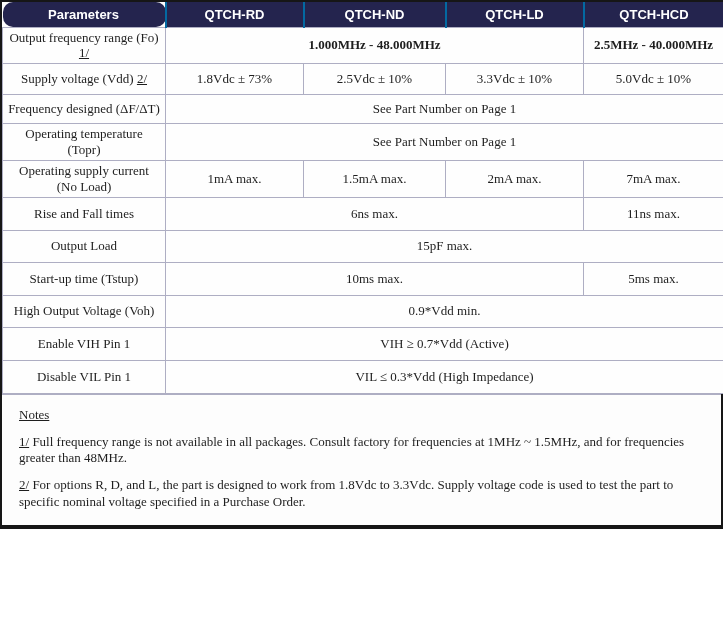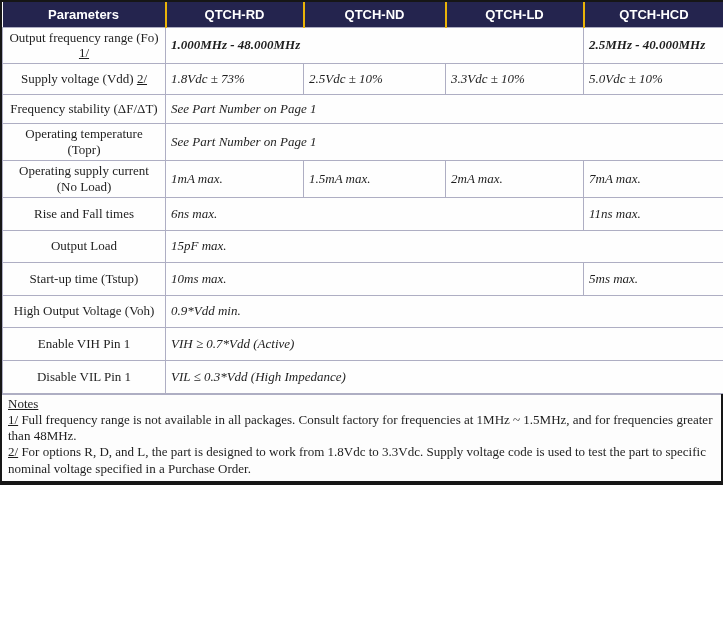--- a/index.html
+++ b/index.html
@@ -28,50 +28,50 @@
     width: 100%;
   }
   table.spec th {
     background: var(--header-bg);
     color: var(--header-text);
     font-family: "Liberation Sans", sans-serif;
     font-weight: bold;
     font-size: 13px;
     height: 25px;
     padding: 3px 2px;
-    border-left: 2px solid #eab308;
+    border-left: 2px solid #0369a1;
     border-bottom: 1px solid var(--grid);
     text-align: center;
   }
-  table.spec th:first-child { border-left: none; }
+  table.spec th:first-child { border-left: none; border-radius: 10px; }
   table.spec td {
     border: 1px solid var(--grid);
     font-size: 13px;
     line-height: 1.22;
     padding: 2px 5px;
     background: #fefefe;
   }
   td.param {
     text-align: center;
     vertical-align: middle;
     border-radius: 8px;
   }
   td.value {
+    text-align: center;
     vertical-align: middle;
-    font-style: italic;
   }
   td.bold { font-weight: bold; }
   .note-ref { text-decoration: underline; }
   .notes {
     border-top: 1px solid var(--grid);
     padding: 1px 6px 4px 6px;
     font-size: 13px;
     line-height: 1.25;
   }
-  .notes p { margin: 0; }
+  .notes p { margin: 11px; }
   .notes-title { text-decoration: underline; }
 </style>
 </head>
 <body>
 
 <div class="sheet">
   <table class="spec">
     <colgroup>
       <col style="width:163px">
         <col style="width:138px">
@@ -95,21 +95,21 @@
         <td class="value bold">2.5MHz - 40.000MHz</td>
       </tr>
       <tr style="height:31px">
         <td class="param"><span>Supply voltage (Vdd)</span> <span class="note-ref">2/</span></td>
         <td class="value">1.8Vdc ± 73%</td>
         <td class="value">2.5Vdc ± 10%</td>
         <td class="value">3.3Vdc ± 10%</td>
         <td class="value">5.0Vdc ± 10%</td>
       </tr>
       <tr style="height:29px">
-        <td class="param">Frequency stability (ΔF/ΔT)</td>
+        <td class="param">Frequency designed (ΔF/ΔT)</td>
         <td class="value" colspan="4">See Part Number on Page 1</td>
       </tr>
       <tr style="height:34px">
         <td class="param">Operating temperature (Topr)</td>
         <td class="value" colspan="4">See Part Number on Page 1</td>
       </tr>
       <tr style="height:34px">
         <td class="param">Operating supply current (No Load)</td>
         <td class="value">1mA max.</td>
         <td class="value">1.5mA max.</td>

